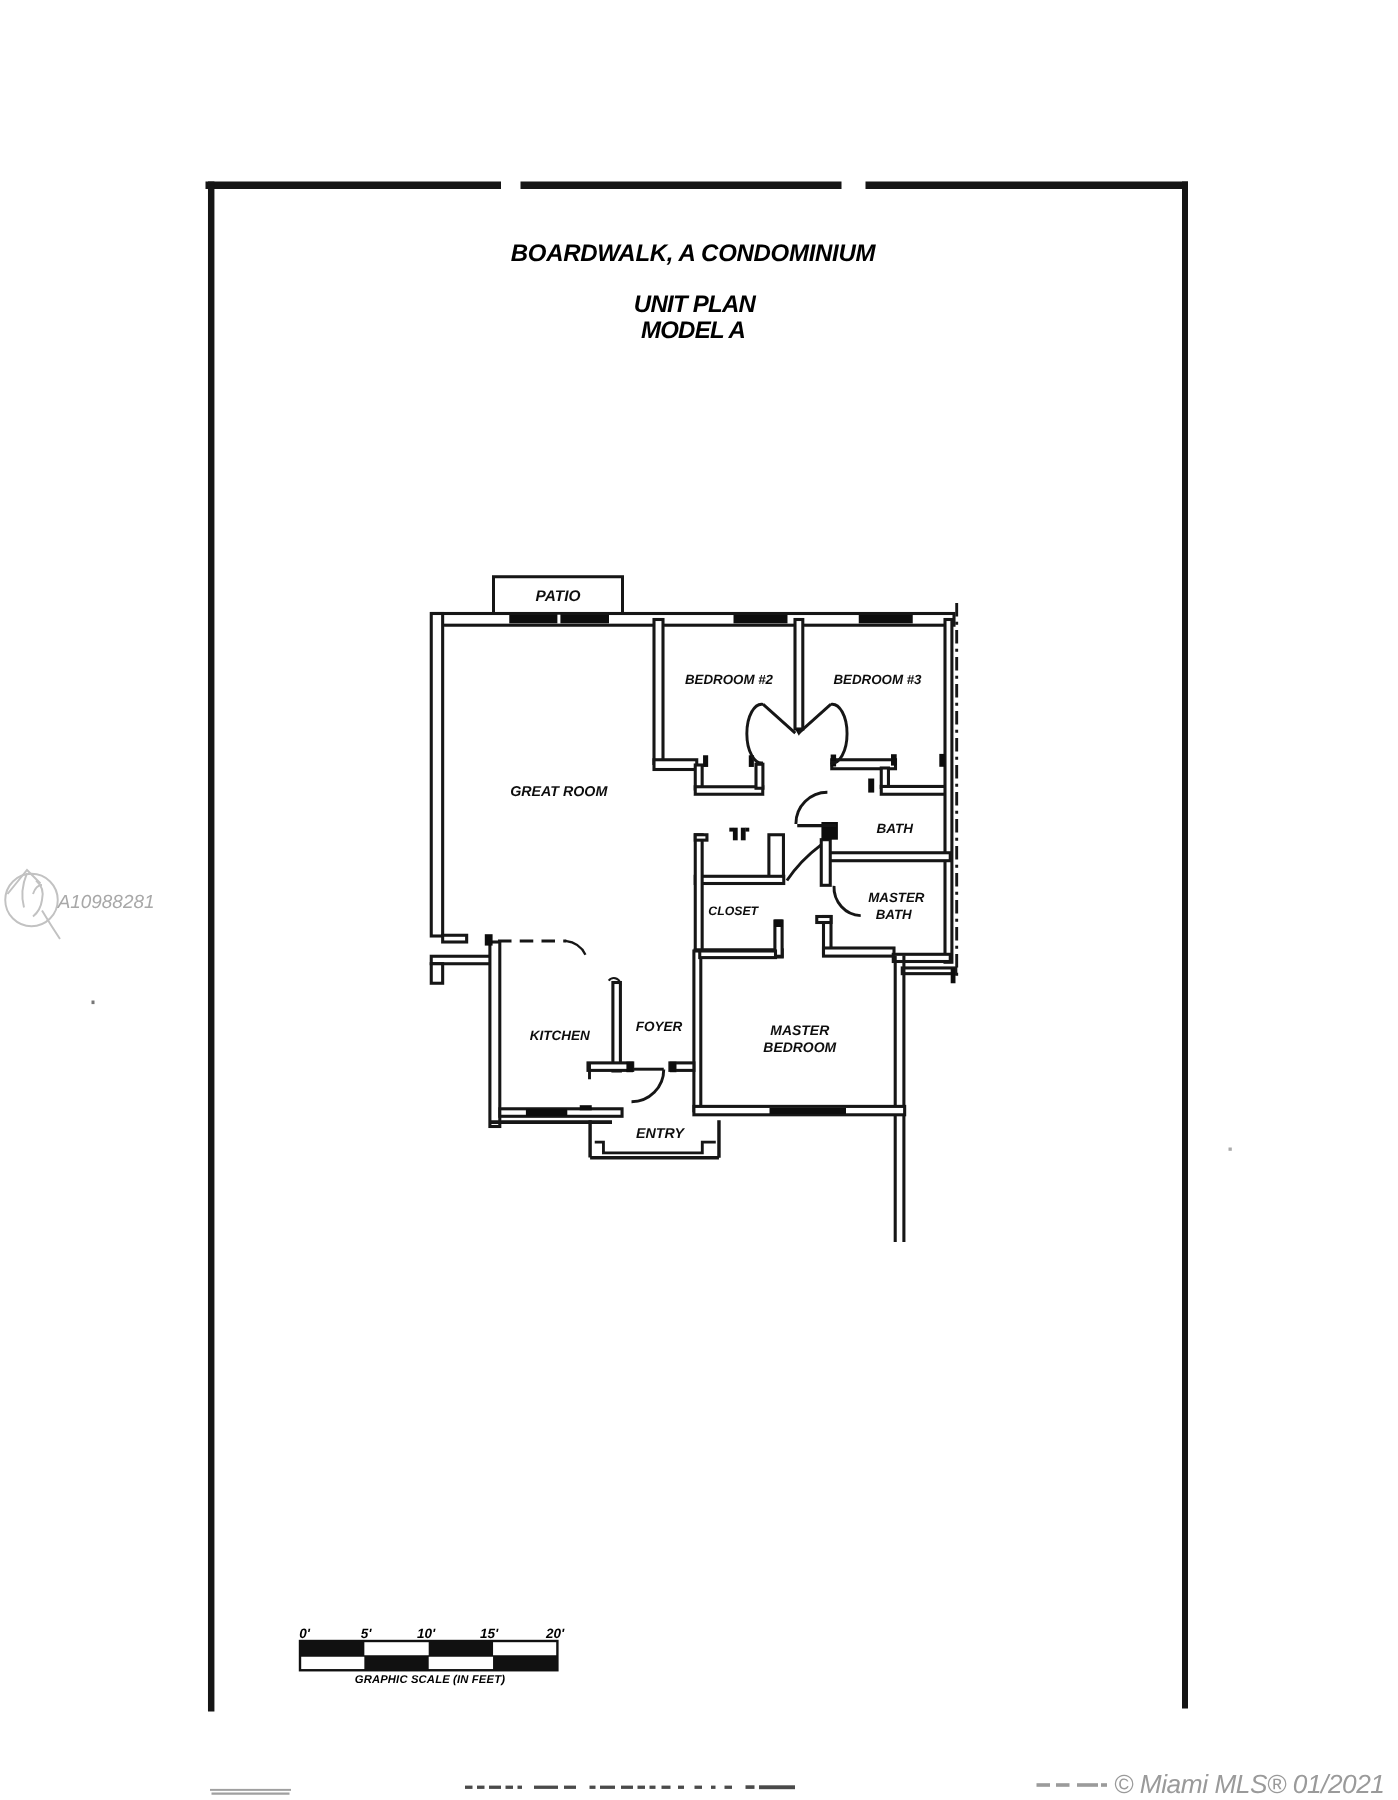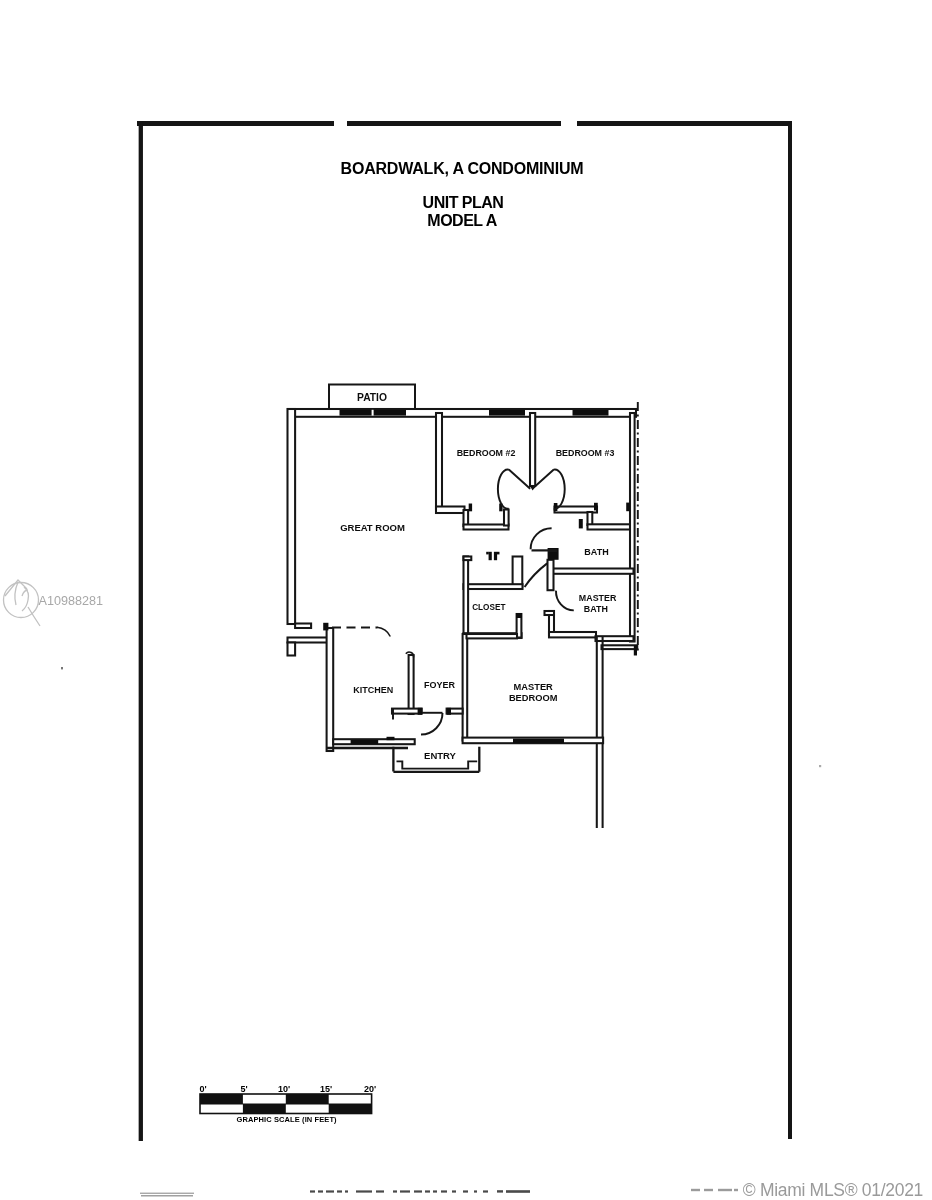--- a/index.html
+++ b/index.html
@@ -1,17 +1,17 @@
 <!DOCTYPE html>
 <html><head>
 <meta charset="utf-8">
 <style>
   html,body{margin:0;padding:0;background:#ffffff;}
   .page{position:relative;width:932px;height:1200px;background:#c4b5fd;overflow:hidden;
-        font-family:"Liberation Sans", sans-serif;}
+        font-family:"Liberation Sans", sans-serif;font-style:italic;}
   svg{position:absolute;left:0;top:0;}
   text{font-family:"Liberation Sans", sans-serif;}
 </style>
 </head>
 <body>
 <div class="page">
 <svg width="932" height="1200" viewBox="0 0 932 1200">
   <defs>
         <filter id="soft" x="-5%" y="-5%" width="110%" height="110%">
           <feGaussianBlur stdDeviation="0.3"></feGaussianBlur>

